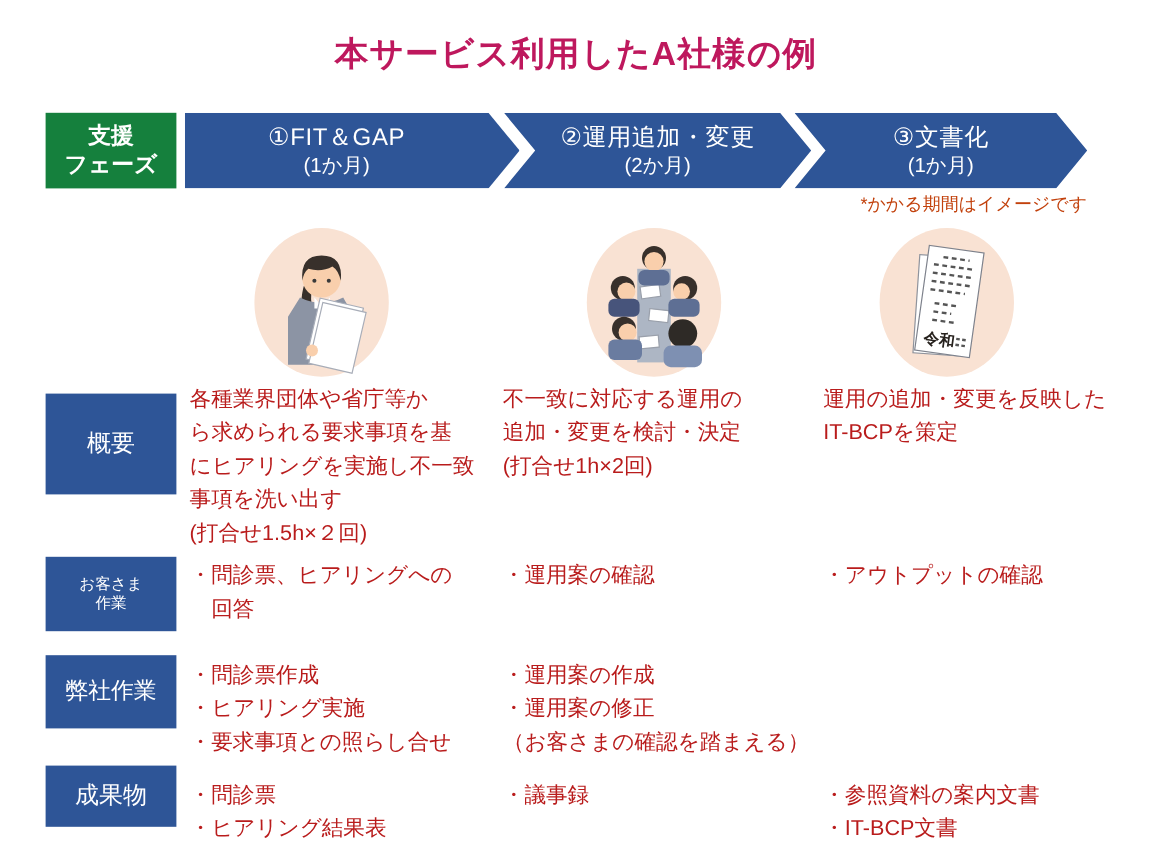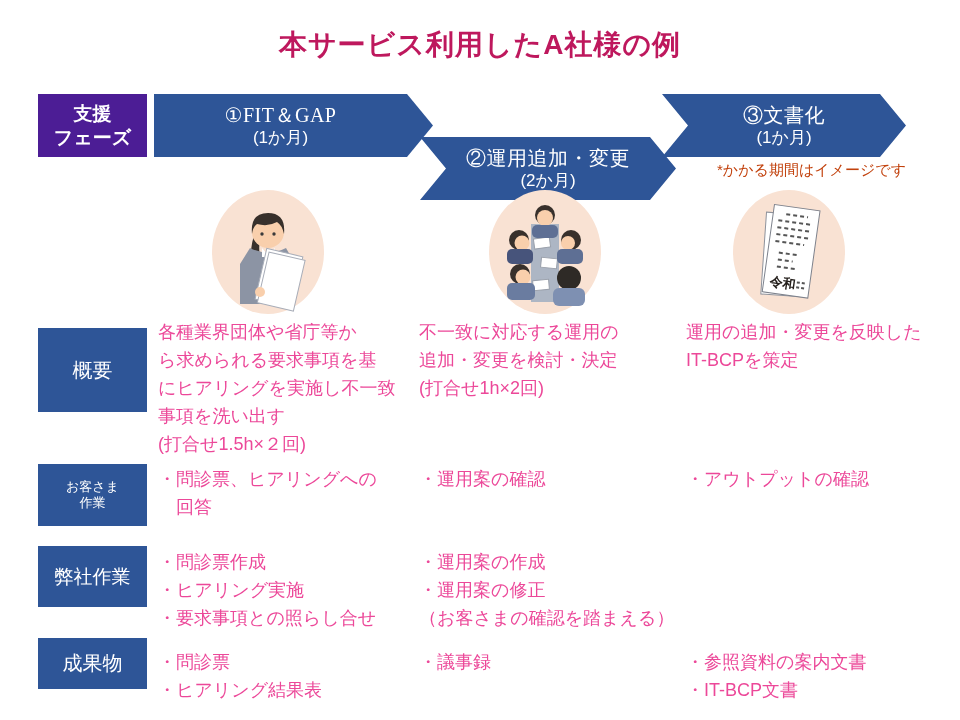--- a/index.html
+++ b/index.html
@@ -9,57 +9,57 @@
     font-family:"Liberation Sans","DejaVu Sans",sans-serif; overflow:hidden;
   }
   .title {
     position:absolute; top:26px; left:0; width:100%;
     text-align:center; font-size:28px; font-weight:bold; color:#be185d;
     letter-spacing:1px;
   }
   
   .phase-label {
     position:absolute; left:38px; top:94px; width:109px; height:63px;
-    background:#4c1d95; color:#fff; font-weight:bold; font-size:19px;
+    background:#15803d; color:#fff; font-weight:bold; font-size:19px;
     display:flex; align-items:center; justify-content:center;
     text-align:center; white-space:pre-line; line-height:1.25;
   }
   .seg {
     position:absolute; top:94px; height:63px; background:#2E5597; color:#fff;
     display:flex; flex-direction:column; align-items:center; justify-content:center;
     padding-right:26px;
   }
   .seg1 { left:154px; width:279px;
     clip-path:polygon(0 0, calc(100% - 26px) 0, 100% 50%, calc(100% - 26px) 100%, 0 100%); }
   .seg2 { left:420px; width:256px; padding-left:26px;
-    clip-path:polygon(0 0, calc(100% - 26px) 0, 100% 50%, calc(100% - 26px) 100%, 0 100%, 26px 50%);margin-top:43px; }
+    clip-path:polygon(0 0, calc(100% - 26px) 0, 100% 50%, calc(100% - 26px) 100%, 0 100%, 26px 50%); }
   .seg3 { left:662px; width:244px; padding-left:26px;
     clip-path:polygon(0 0, calc(100% - 26px) 0, 100% 50%, calc(100% - 26px) 100%, 0 100%, 26px 50%); }
-  .seg .seg-name { font-size:20px; line-height:24px; letter-spacing:.5px;font-family:Liberation Serif, serif; }
+  .seg .seg-name { font-size:20px; line-height:24px; letter-spacing:.5px; }
   .seg .seg-duration { font-size:17px; line-height:21px; }
   .note {
     position:absolute; top:161px; left:556px; width:350px;
     text-align:right; font-size:15px; color:#c2410c;
   }
   
   .ill { position:absolute; top:188px; width:116px; height:128px; }
   .ill1 { left:210px; } .ill2 { left:487px; } .ill3 { left:731px; }
   
   .label-box {
     position:absolute; left:38px; width:109px; background:#2E5597; color:#fff;
     font-weight:normal; display:flex; align-items:center; justify-content:center;
     text-align:center; white-space:pre-line; line-height:1.25;
   }
   .lab-r1 { top:328px; height:84px; font-size:20px; }
   .lab-r2 { top:464px; height:62px; font-size:13px; }
   .lab-r3 { top:546px; height:61px; font-size:19px; }
   .lab-r4 { top:638px; height:51px; font-size:20px; }
   
   .cell {
-    position:absolute; font-size:18px; line-height:28px; color:#ec4899;
+    position:absolute; font-size:18px; line-height:28px; color:#b91c1c;
     white-space:pre; letter-spacing:0;
   }
   .c0 { left:158px; } .c1 { left:419px; } .c2 { left:686px; }
   .r1 { top:318px; } .r2 { top:465px; } .r3 { top:548px; } .r4 { top:648px; }
   .reiwa-text { font-size:13px; font-weight:bold; fill:#26211d;
     font-family:"Liberation Sans","DejaVu Sans",sans-serif; }
 </style>
 </head>
 <body>
 

